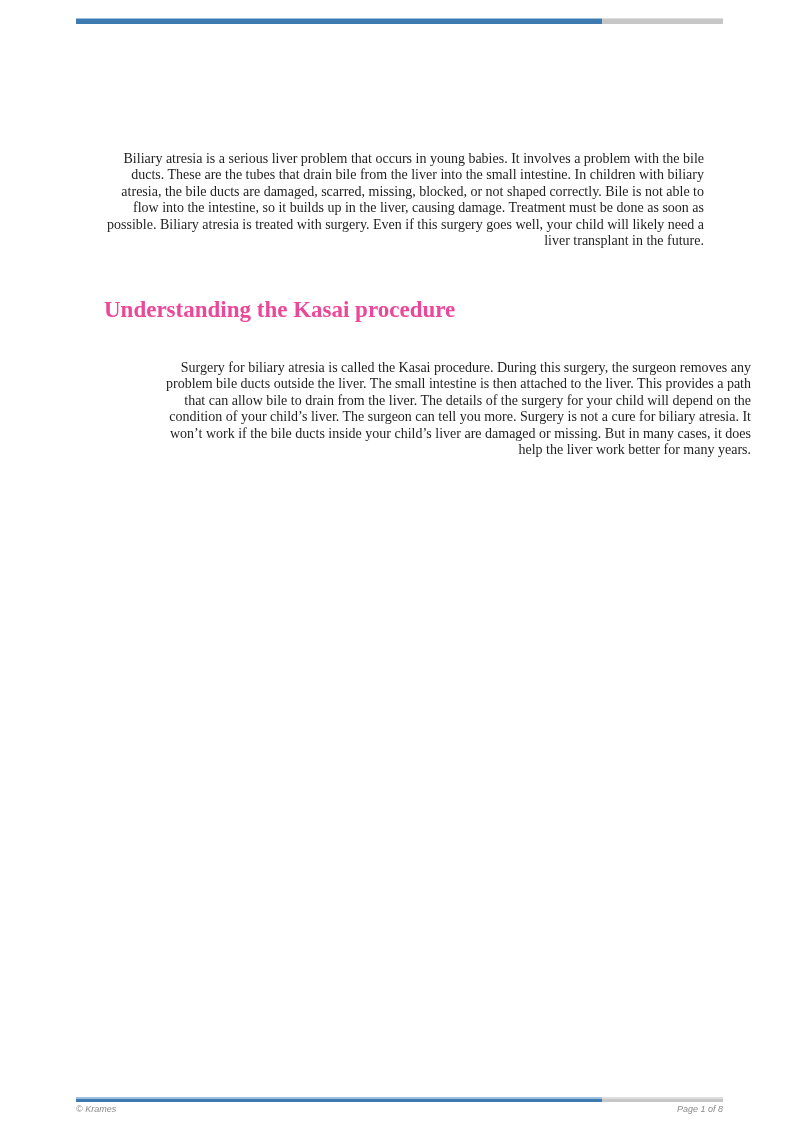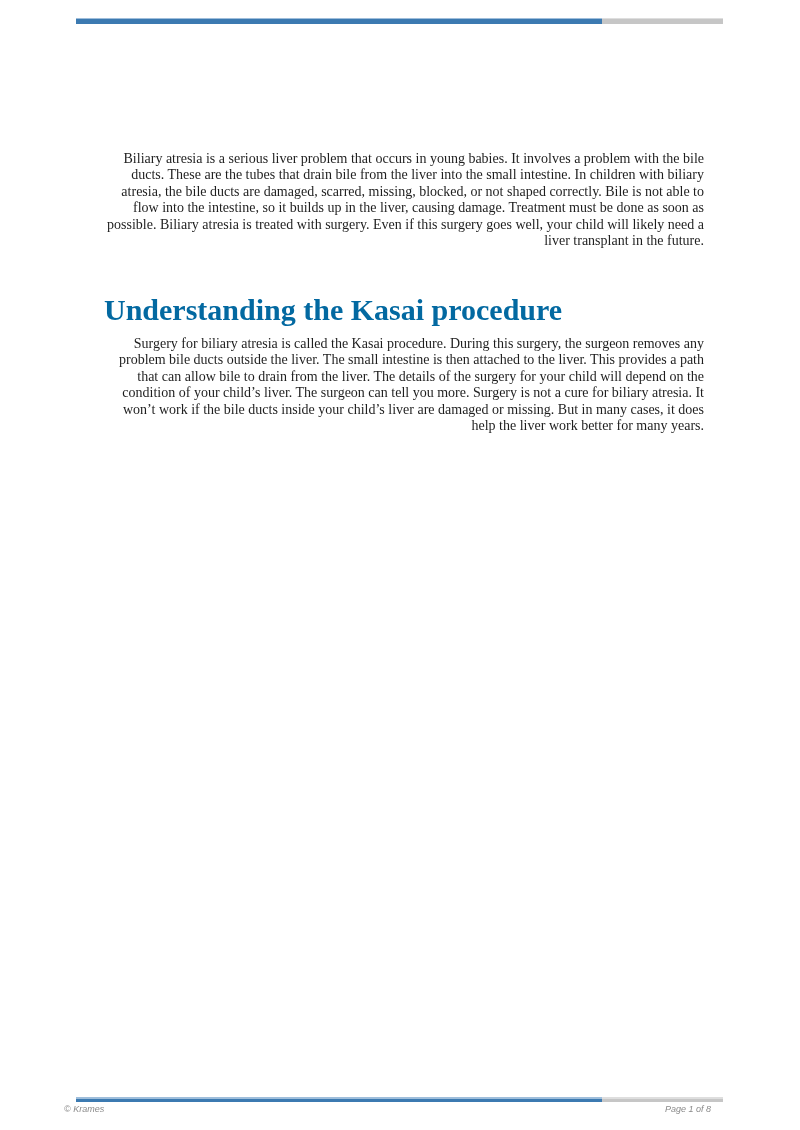--- a/index.html
+++ b/index.html
@@ -48,38 +48,38 @@
     position: absolute;
     left: 104px;
     width: 600px;
     font-family: "Liberation Serif", serif;
     font-size: 14px;
     line-height: 16.4px;
     color: #1e1e1e;
     text-align: right;
   }
   .intro-paragraph { top: 151px; }
-  .section-paragraph { top: 336px; }
+  .section-paragraph { top: 360px; margin-left: 47px; }
 
   .section-heading {
     position: absolute;
     top: 296px;
     left: 104px;
     width: 600px;
     font-family: "Liberation Serif", serif;
-    font-size: 30px;
+    font-size: 23px;
     line-height: 28px;
     font-weight: bold;
-    color: #0369a1;
+    color: #ec4899;
   }
 
   .footer-row {
     position: absolute;
     top: 1104px;
-    left: 64px;
+    left: 76px;
     width: 647px;
     display: flex;
     justify-content: space-between;
     align-items: flex-end;
     font-family: "Liberation Sans", sans-serif;
     font-style: italic;
     font-size: 9px;
     line-height: 11px;
     color: #8a8a8a;
   }

